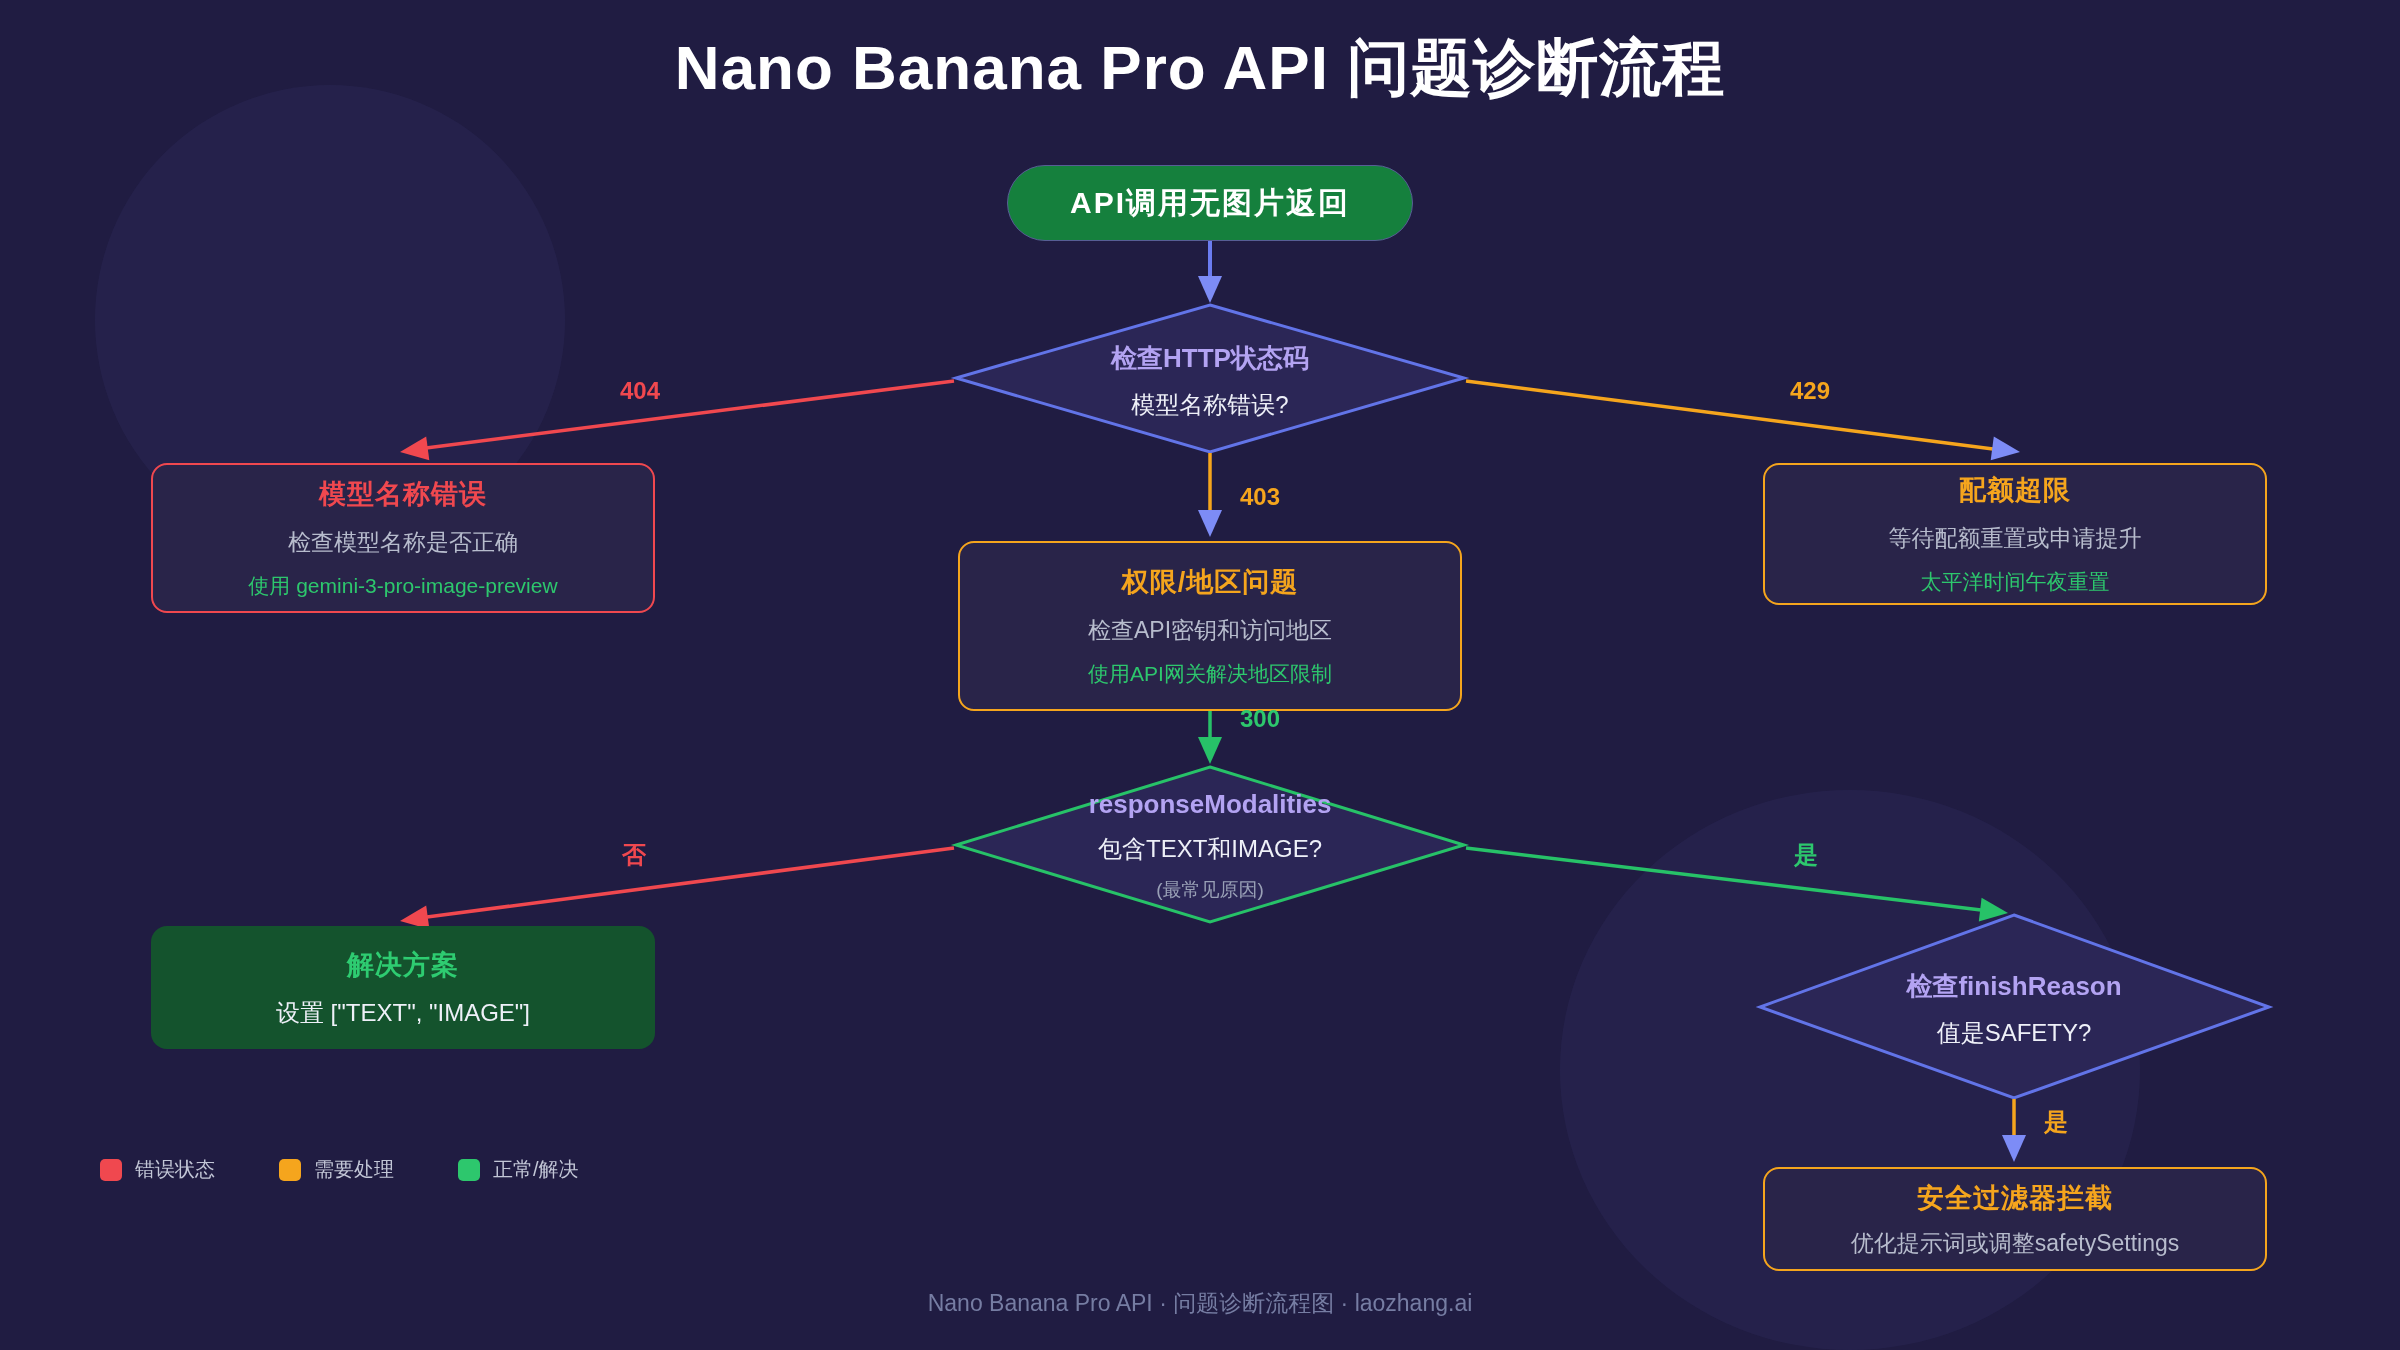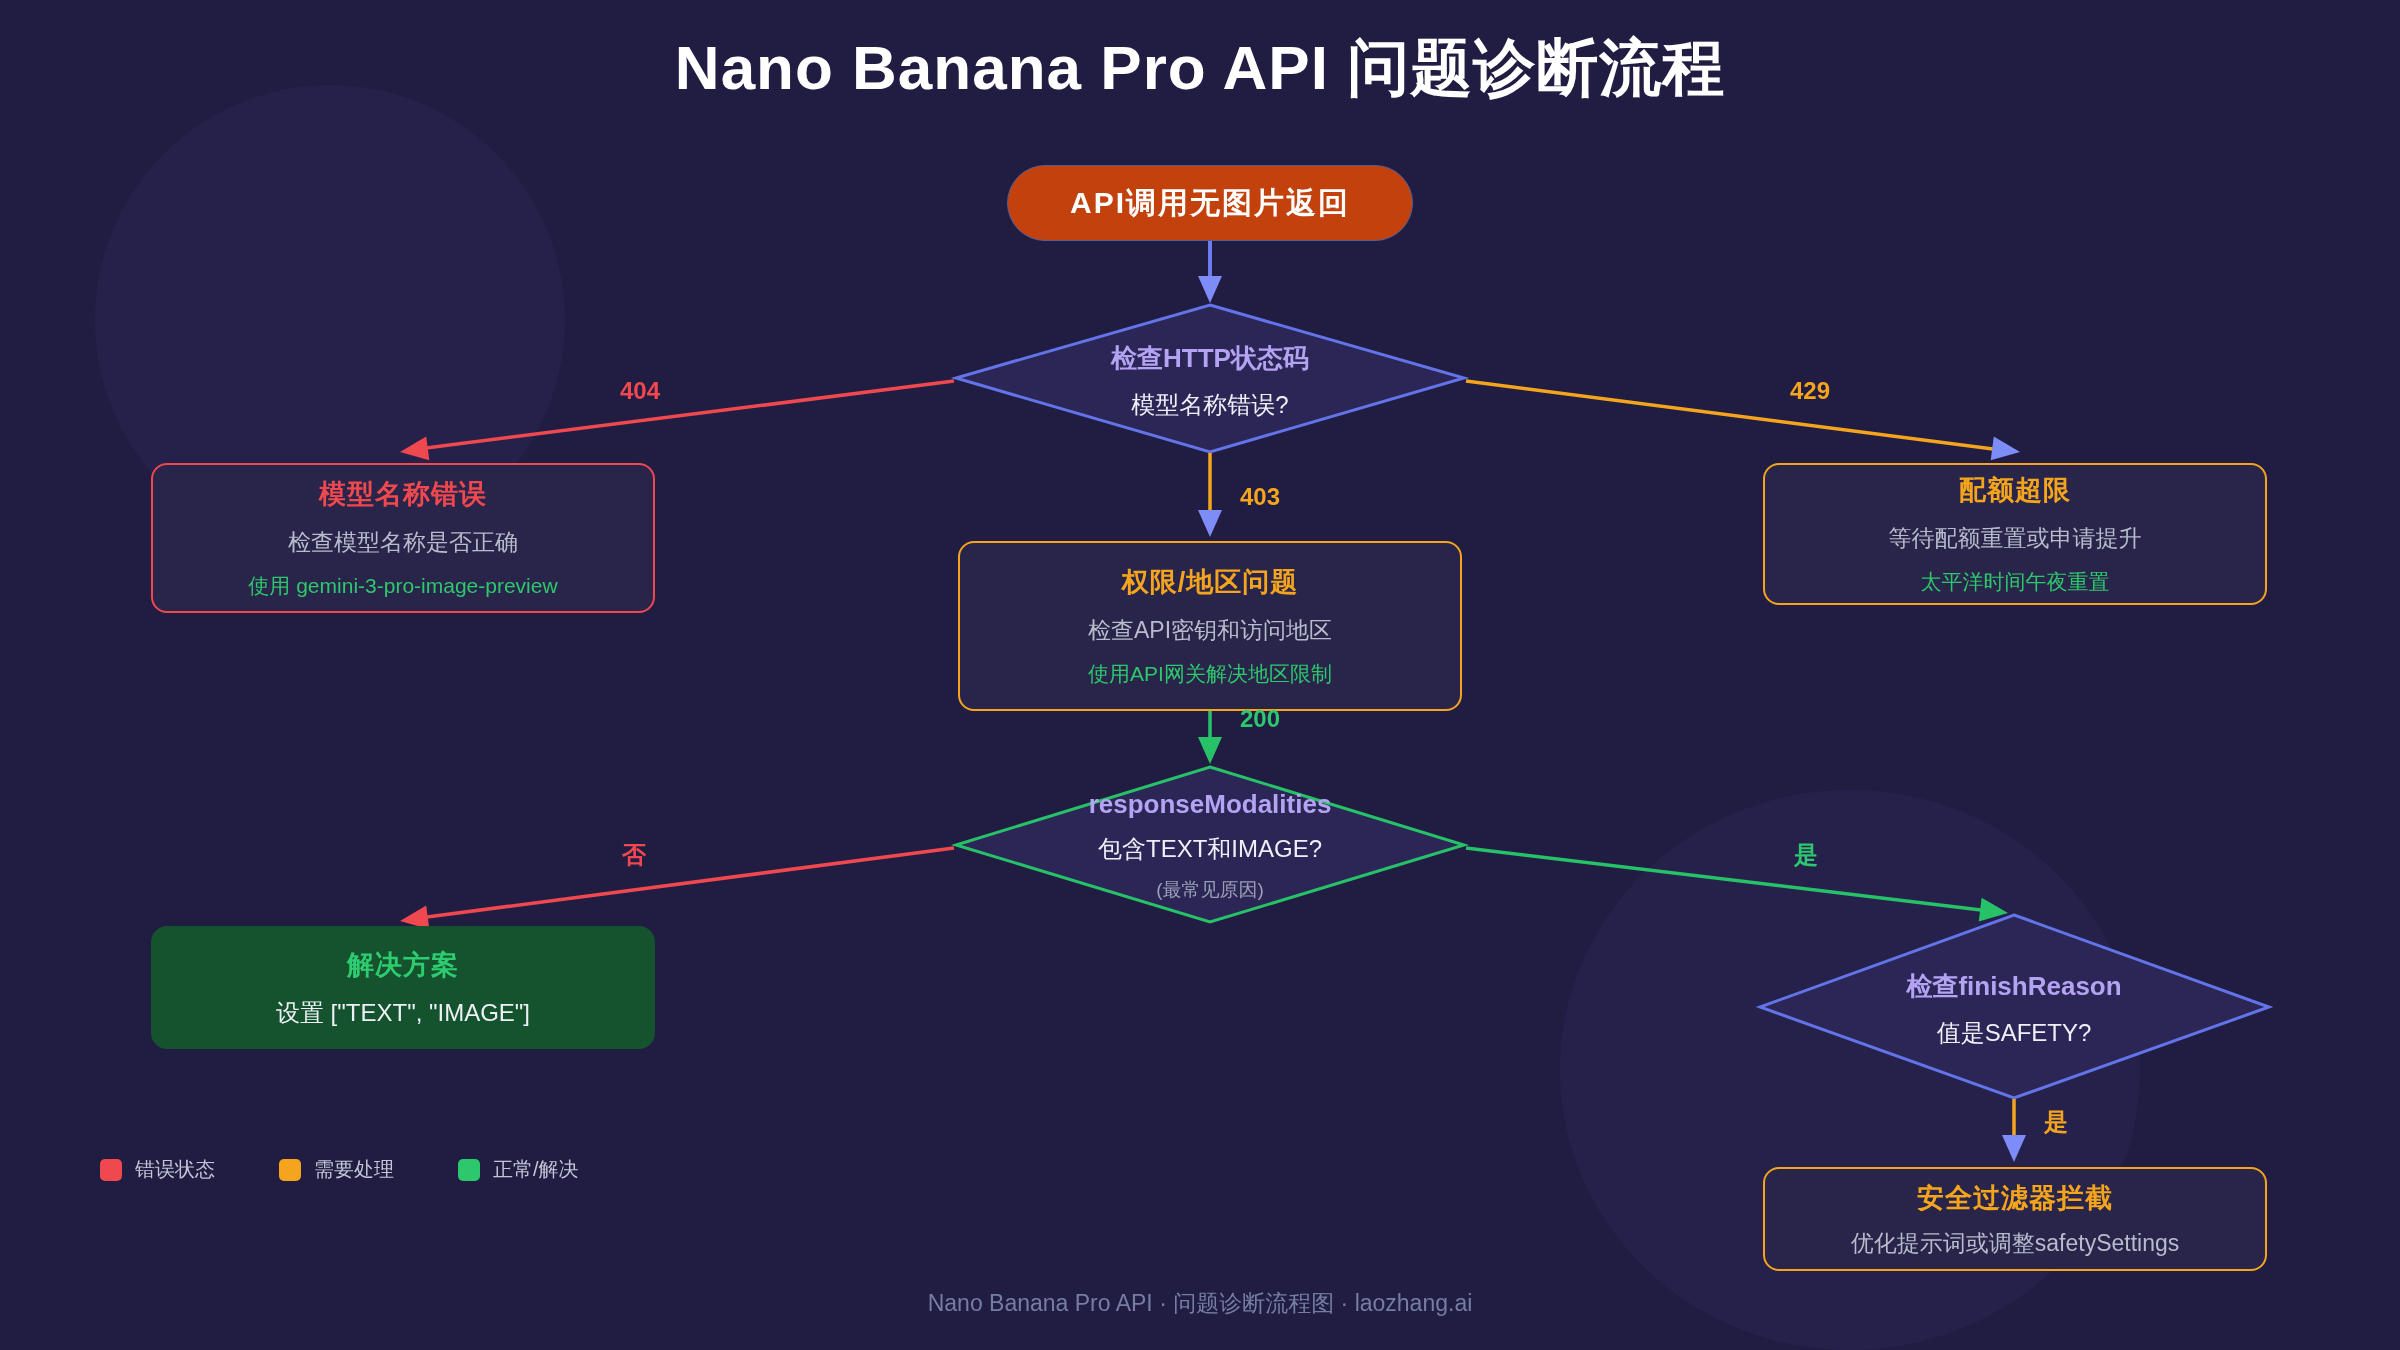--- a/index.html
+++ b/index.html
@@ -14,21 +14,21 @@
   .c2{left:1560px;top:790px;width:580px;height:560px;}
 
   .page-title{position:absolute;top:26px;left:0;width:2400px;text-align:center;
     color:#ffffff;font-size:62px;font-weight:bold;letter-spacing:1px;}
   .page-subtitle{position:absolute;top:98px;left:0;width:2400px;text-align:center;
     color:#9b8ce8;font-size:24px;}
 
   svg.edges{position:absolute;left:0;top:0;width:2400px;height:1350px;}
 
   .pill{position:absolute;left:1007px;top:165px;width:404px;height:74px;
-    background:#c2410c;border:1px solid #575e95;border-radius:40px;
+    background:#15803d;border:1px solid #575e95;border-radius:40px;
     display:flex;align-items:center;justify-content:center;
     color:#ffffff;font-size:30px;font-weight:bold;letter-spacing:2px;}
 
   .dtext{position:absolute;width:500px;text-align:center;display:flex;
     flex-direction:column;align-items:center;}
   .dtext .dtitle{color:#b3a3f2;font-size:26px;font-weight:bold;}
   .dtext .dq{color:#eef0f8;font-size:24px;margin-top:13px;}
   .dtext .dnote{color:#99a0b6;font-size:19px;margin-top:12px;}
   .dt1{left:960px;top:341px;}
   .dt2{left:960px;top:789px;}
@@ -154,21 +154,21 @@
   </div>
 
   <div class="box box-safety">
     <span class="btitle">安全过滤器拦截</span>
     <span class="bdesc">优化提示词或调整safetySettings</span>
   </div>
 
   <span class="elabel lred" style="left:640px;top:391px;">404</span>
   <span class="elabel lorange" style="left:1810px;top:391px;">429</span>
   <span class="elabel lorange side" style="left:1240px;top:497px;">403</span>
-  <span class="elabel lgreen side" style="left:1240px;top:719px;">200</span>
+  <span class="elabel lgreen side" style="left:1240px;top:719px;">300</span>
   <span class="elabel lred" style="left:634px;top:855px;">否</span>
   <span class="elabel lgreen" style="left:1806px;top:855px;">是</span>
   <span class="elabel lorange side" style="left:2044px;top:1122px;">是</span>
 
   <div class="legend">
     <div class="legend-item">
       <div class="swatch sw-red"></div>
       <span class="legend-label">错误状态</span>
     </div>
     <div class="legend-item">

